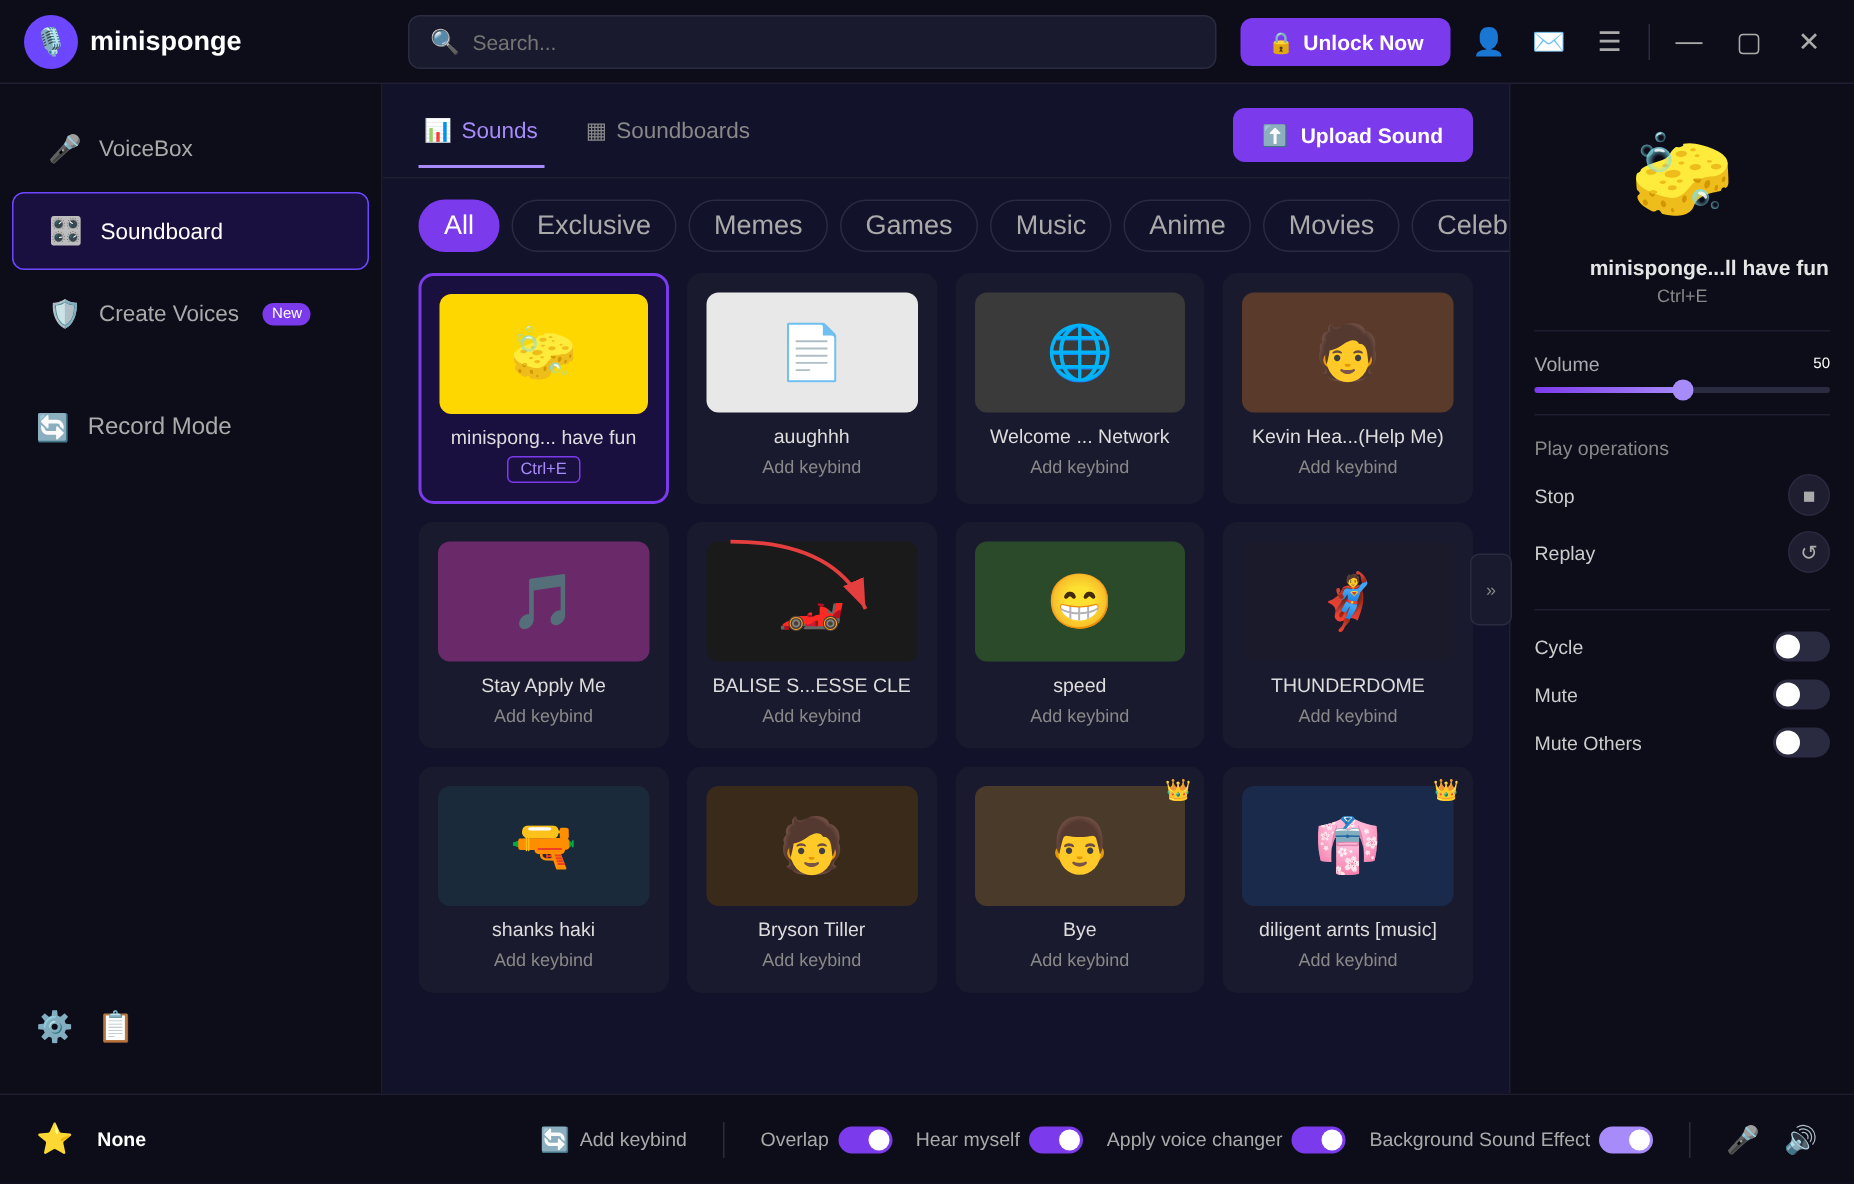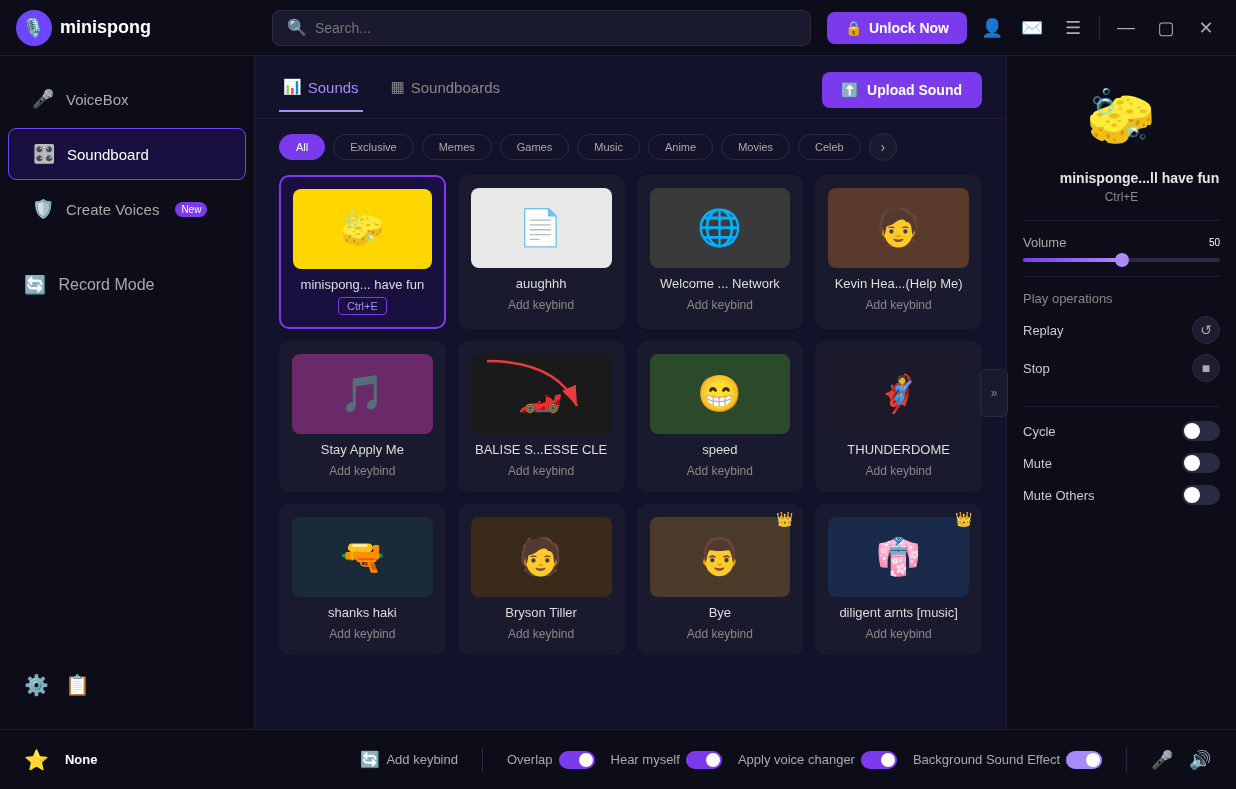--- a/index.html
+++ b/index.html
@@ -213,21 +213,21 @@
       gap: 8px;
       padding: 14px 24px;
       flex-shrink: 0;
     }
     .pill {
       padding: 6px 16px;
       border-radius: 20px;
       border: 1px solid #2a2a40;
       background: transparent;
       color: #aaa;
-      font-size: 11px;
+      font-size: 18px;
       cursor: pointer;
       text-align: center;
     }
     .pill.active {
       background: #7c3aed;
       border-color: #7c3aed;
       color: #fff;
     }
     .pill-nav {
       width: 28px;
@@ -506,21 +506,21 @@
       overflow: hidden;
       position: relative;
     }
   </style>
 </head>
 <body>
 
 <div class="header">
   <div class="logo-area">
     <div class="logo-icon">🎙️</div>
-    <span class="logo-text">minispong</span>
+    <span class="logo-text">minisponge</span>
   </div>
   <div class="search-bar">
     <span style="color:#888;">🔍</span>
     <input type="text" placeholder="Search..." style="">
   </div>
   <div class="header-right">
     <button class="unlock-btn">
       <span>🔒</span>
       <span>Unlock Now</span>
     </button>
@@ -719,26 +719,26 @@
         <div class="volume-slider">
           <div class="volume-fill" style="width:50%;">
             <div class="volume-thumb"></div>
           </div>
         </div>
       </div>
 
       <div class="ops-section">
         <div class="ops-title">Play operations</div>
         <div class="op-row">
+          <span class="op-label">Stop</span>
+          <div class="op-btn">■</div>
+        </div>
+        <div class="op-row">
           <span class="op-label">Replay</span>
           <div class="op-btn">↺</div>
-        </div>
-        <div class="op-row">
-          <span class="op-label">Stop</span>
-          <div class="op-btn">■</div>
         </div>
       </div>
 
       <div class="toggles-section">
         <div class="toggle-row">
           <span class="toggle-label">Cycle</span>
           <div class="toggle-switch">
             <div class="toggle-knob"></div>
           </div>
         </div>

